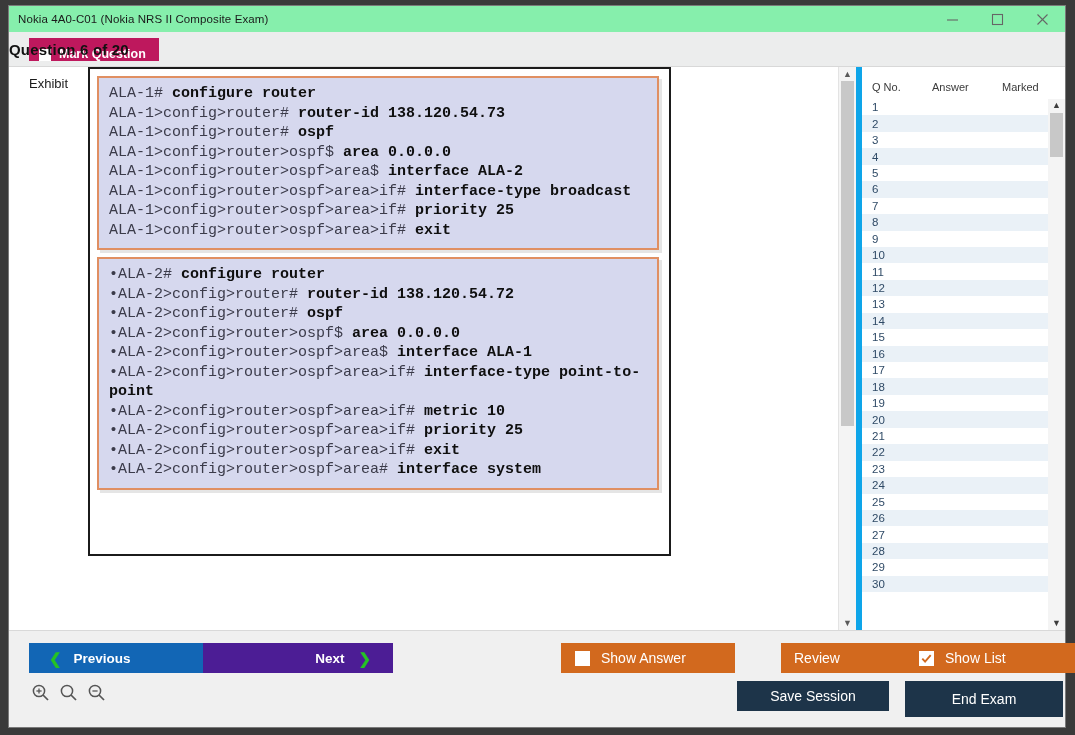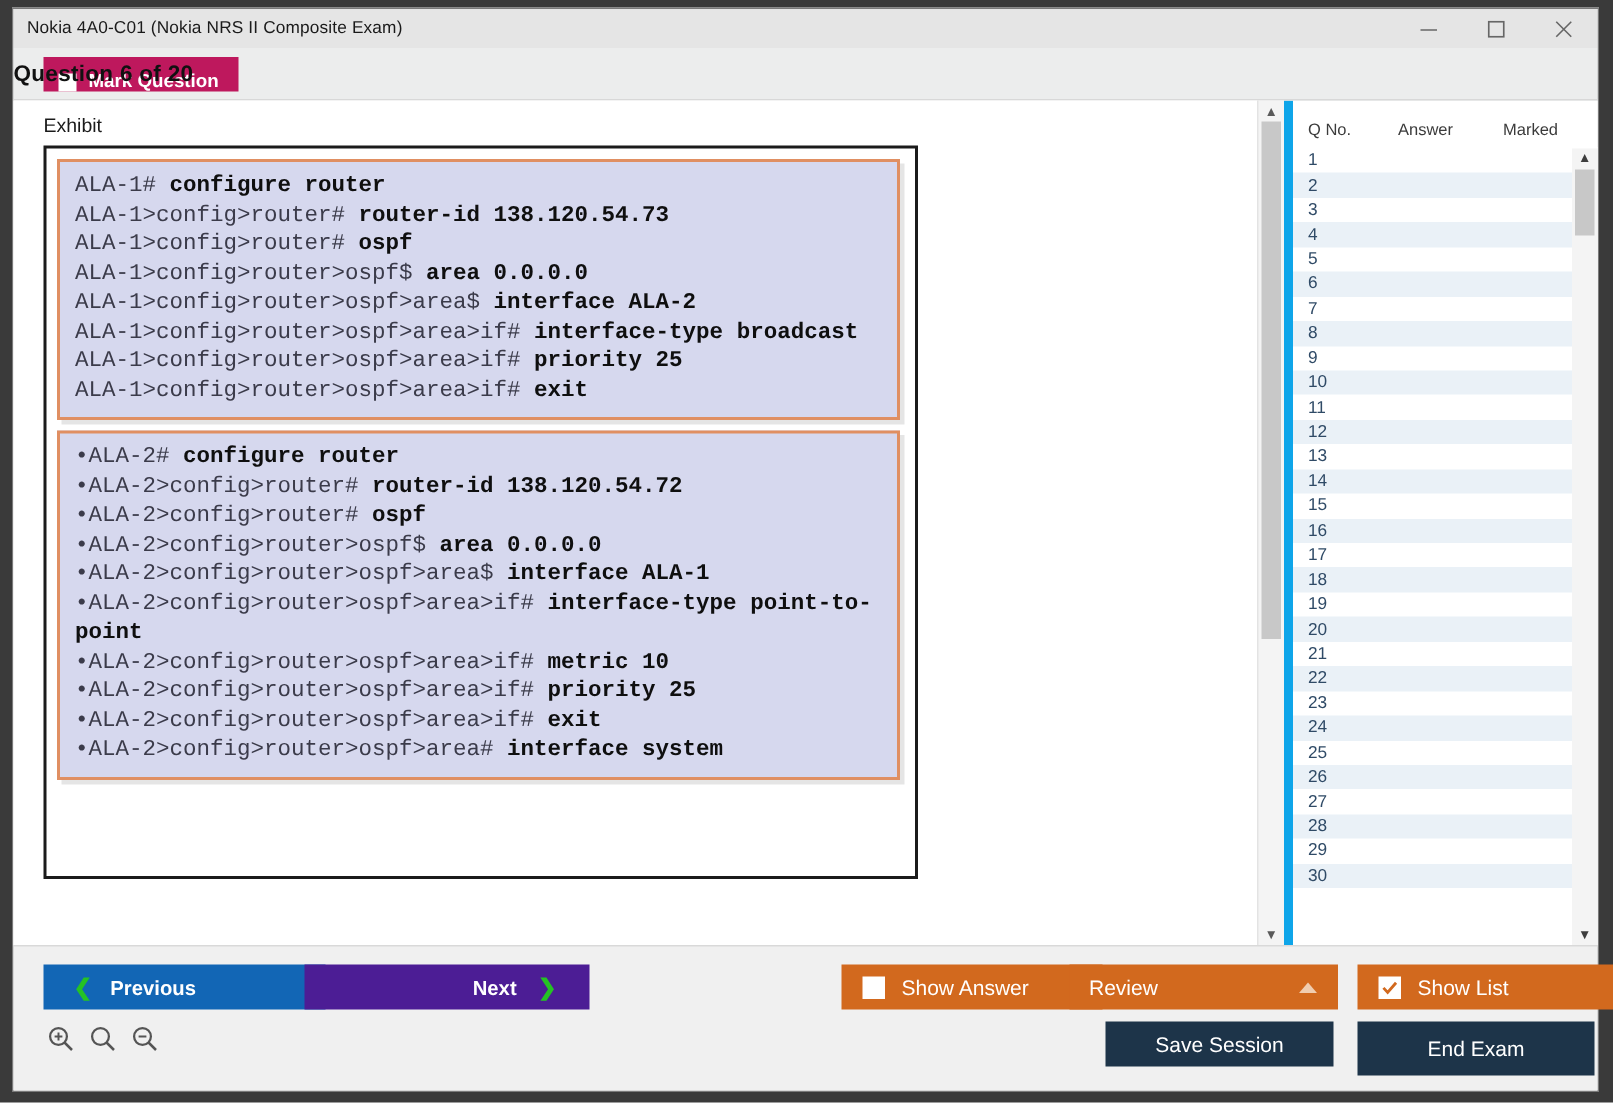--- a/index.html
+++ b/index.html
@@ -11,21 +11,21 @@
   }
   .window{
     position:absolute;left:8px;top:5px;width:1058px;height:723px;
     background:#ffffff;
     border:1px solid #7a7a7a;
     box-sizing:border-box;
     display:flex;flex-direction:column;
   }
   
   .titlebar{
-    height:26px;flex:0 0 26px;background:#e5e5e5;
+    height:26px;flex:0 0 26px;background:#86efac;
     display:flex;align-items:center;
     position:relative;
   }
   .titlebar .title{
     font-size:11.5px;color:#1a1a1a;padding-left:9px;letter-spacing:0.1px;
   }
   .winbtns{position:absolute;right:0;top:0;height:26px;display:flex;}
   .winbtn{width:45px;height:26px;display:flex;align-items:center;justify-content:center;}
   .winbtn svg{display:block;}
   
@@ -45,21 +45,21 @@
   .markbtn .lbl{color:#ffffff;font-size:12.5px;font-weight:bold;}
   .qtitle{
     position:absolute;left:0;right:0;text-align:left;
     font-size:15px;font-weight:bold;color:#111;letter-spacing:0.2px;
     pointer-events:none;
   }
   
   .bodyrow{flex:1 1 auto;display:flex;min-height:0;background:#ffffff;}
   .leftpane{
     flex:1 1 auto;min-width:0;position:relative;background:#ffffff;
-    display:flex;flex-direction:column;
+    display:flex;flex-direction:row;
   }
   .exhibit-label{
     font-size:13px;color:#1a1a1a;padding:9px 0 6px 20px;
   }
   .exhibit-box{
     margin:0 0 0 20px;width:583px;height:489px;
     border:2px solid #1b1b1b;background:#ffffff;
     box-sizing:border-box;position:relative;overflow:hidden;
   }
   .code-block{
@@ -146,21 +146,21 @@
   .chev{color:#25c225;font-size:15px;font-weight:bold;line-height:1;}
   .zoomrow{position:absolute;left:22px;top:52px;display:flex;gap:9px;align-items:center;}
   .zoomrow svg{display:block;cursor:pointer;}
   .btn-orange{background:#d2691e;}
   .btn-navy{background:#1d3449;}
   .btn-showanswer{
     left:552px;top:12px;width:160px;height:30px;
     gap:11px;padding-left:14px;font-weight:normal;font-size:14px;
   }
   .btn-review{
-    left:704px;top:12px;width:152px;height:30px;
+    left:772px;top:12px;width:152px;height:30px;
     padding-left:13px;font-weight:normal;font-size:14px;
     justify-content:space-between;padding-right:14px;
   }
   .btn-showlist{
     left:896px;top:12px;width:158px;height:30px;
     gap:11px;padding-left:14px;font-weight:normal;font-size:14px;
   }
   .btn-save{
     left:728px;top:50px;width:152px;height:30px;
     justify-content:center;font-weight:normal;font-size:14px;

